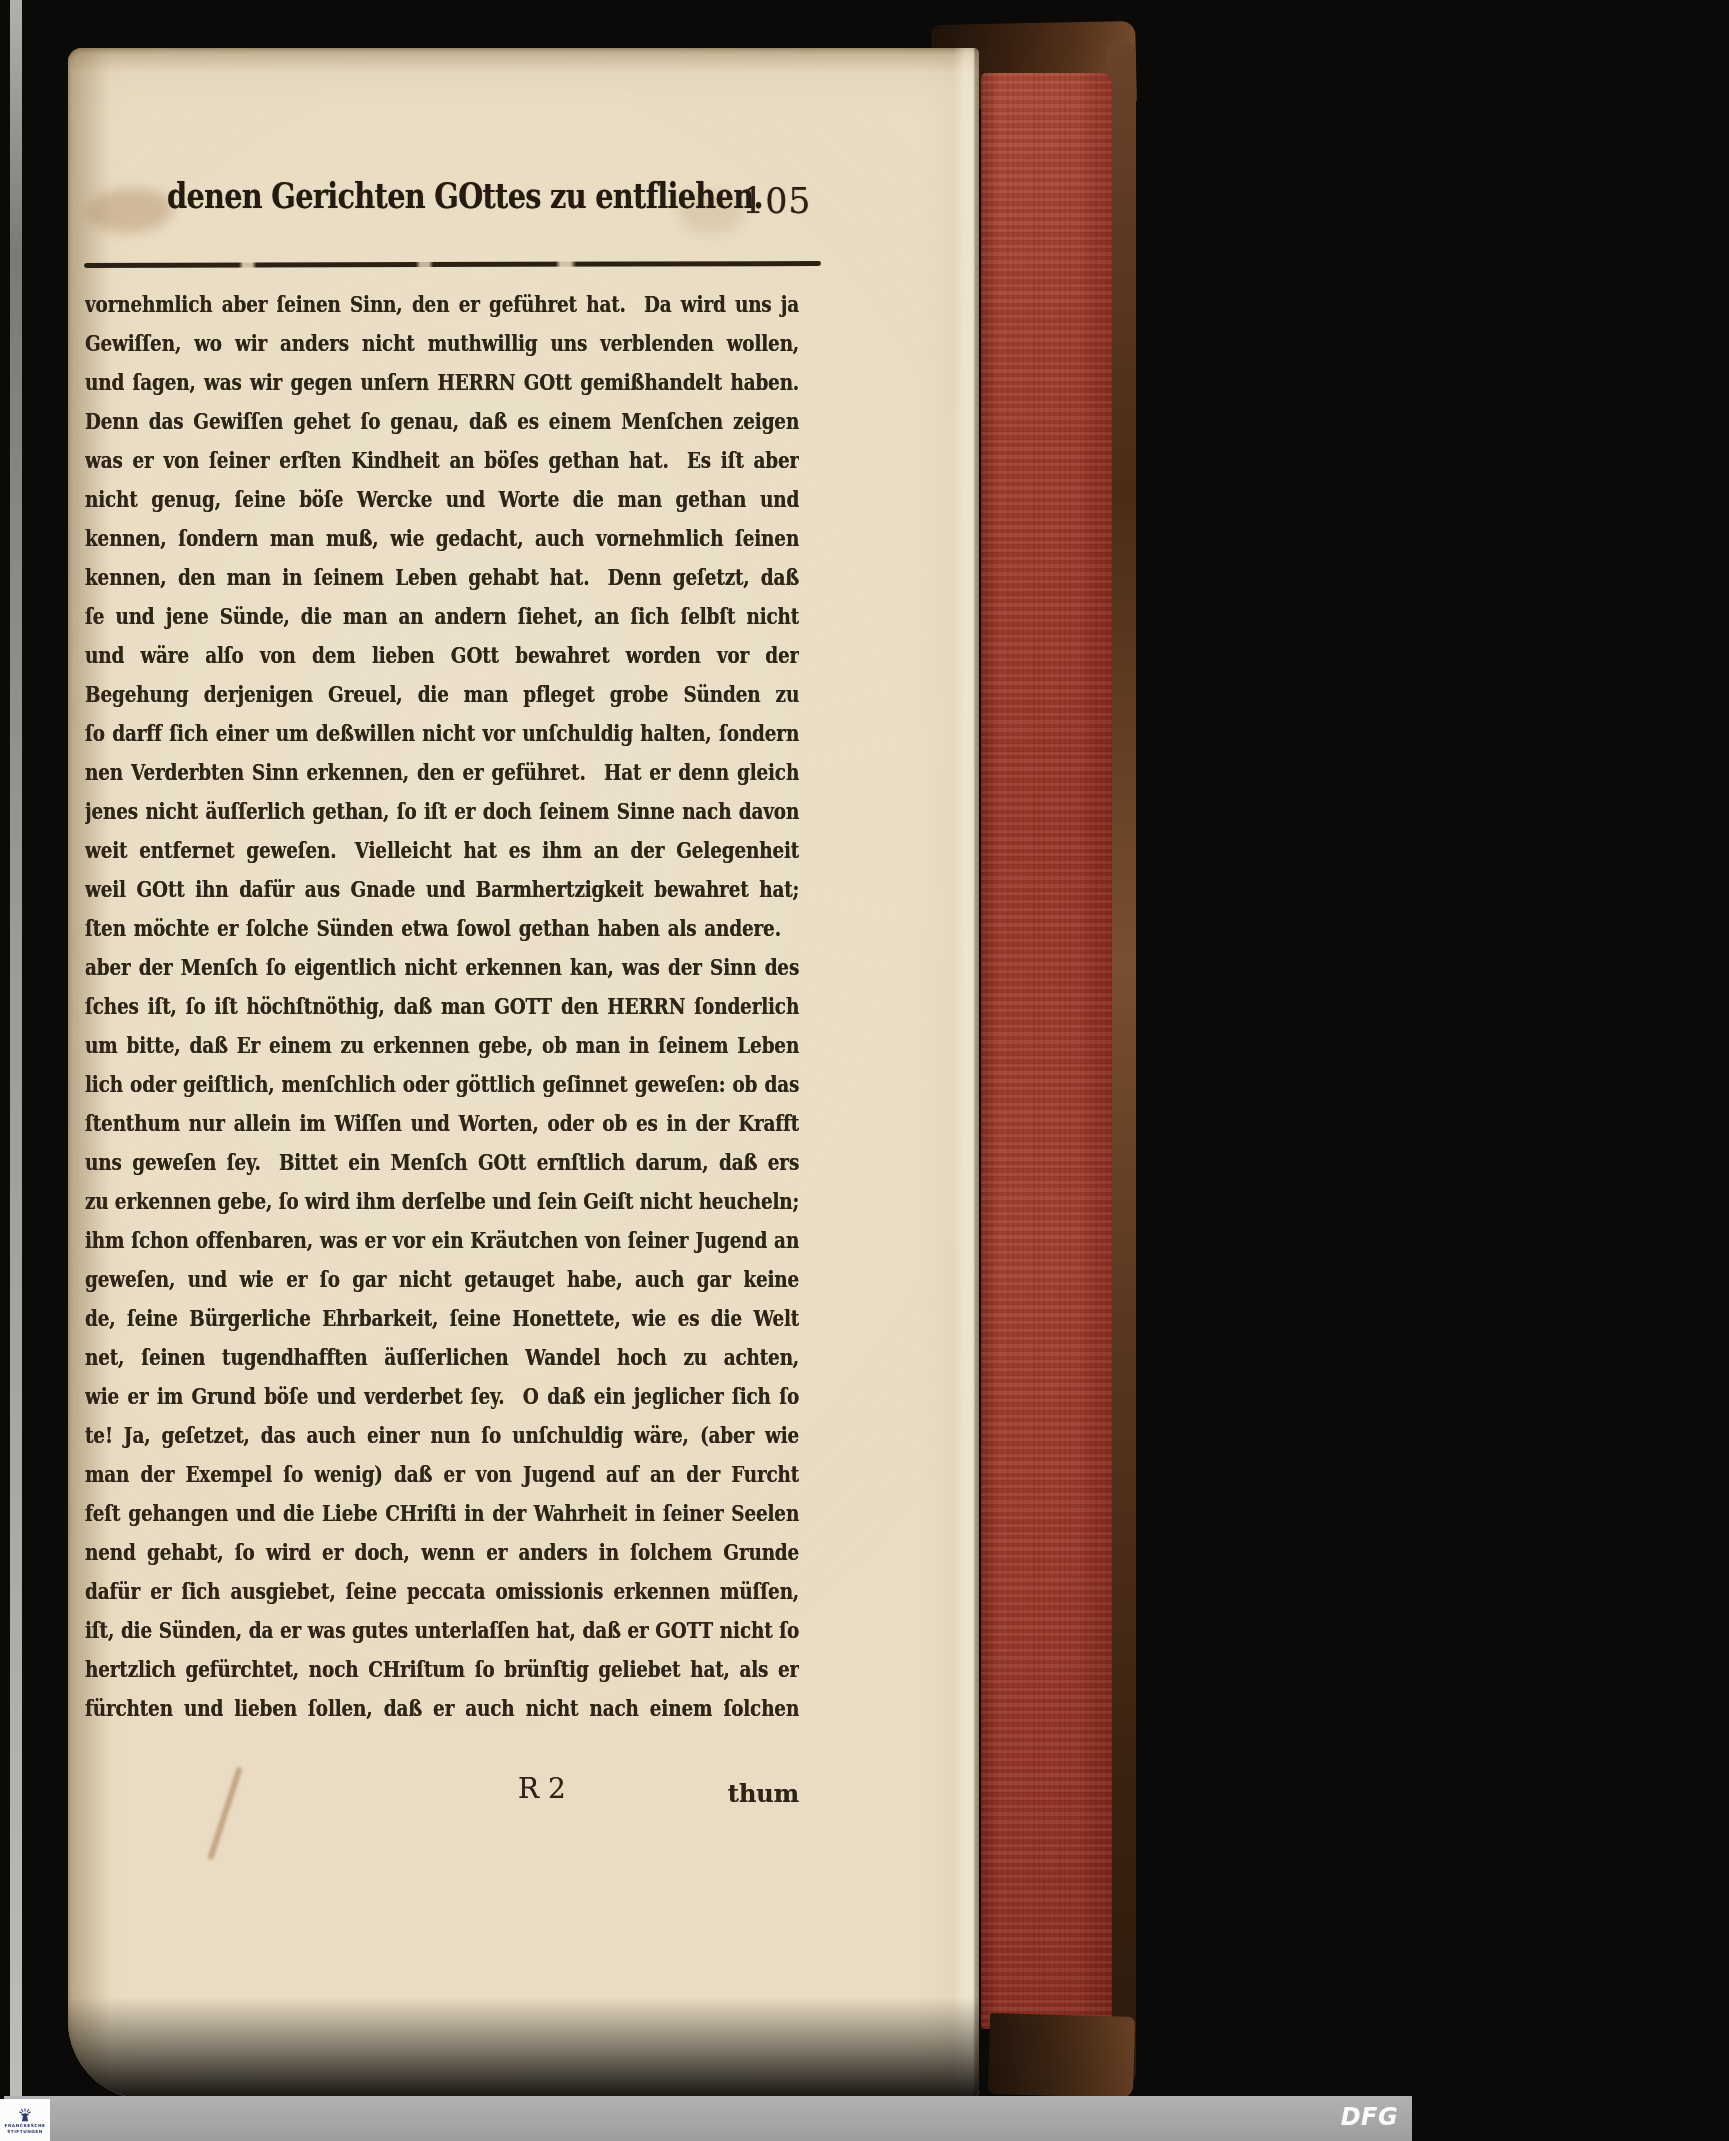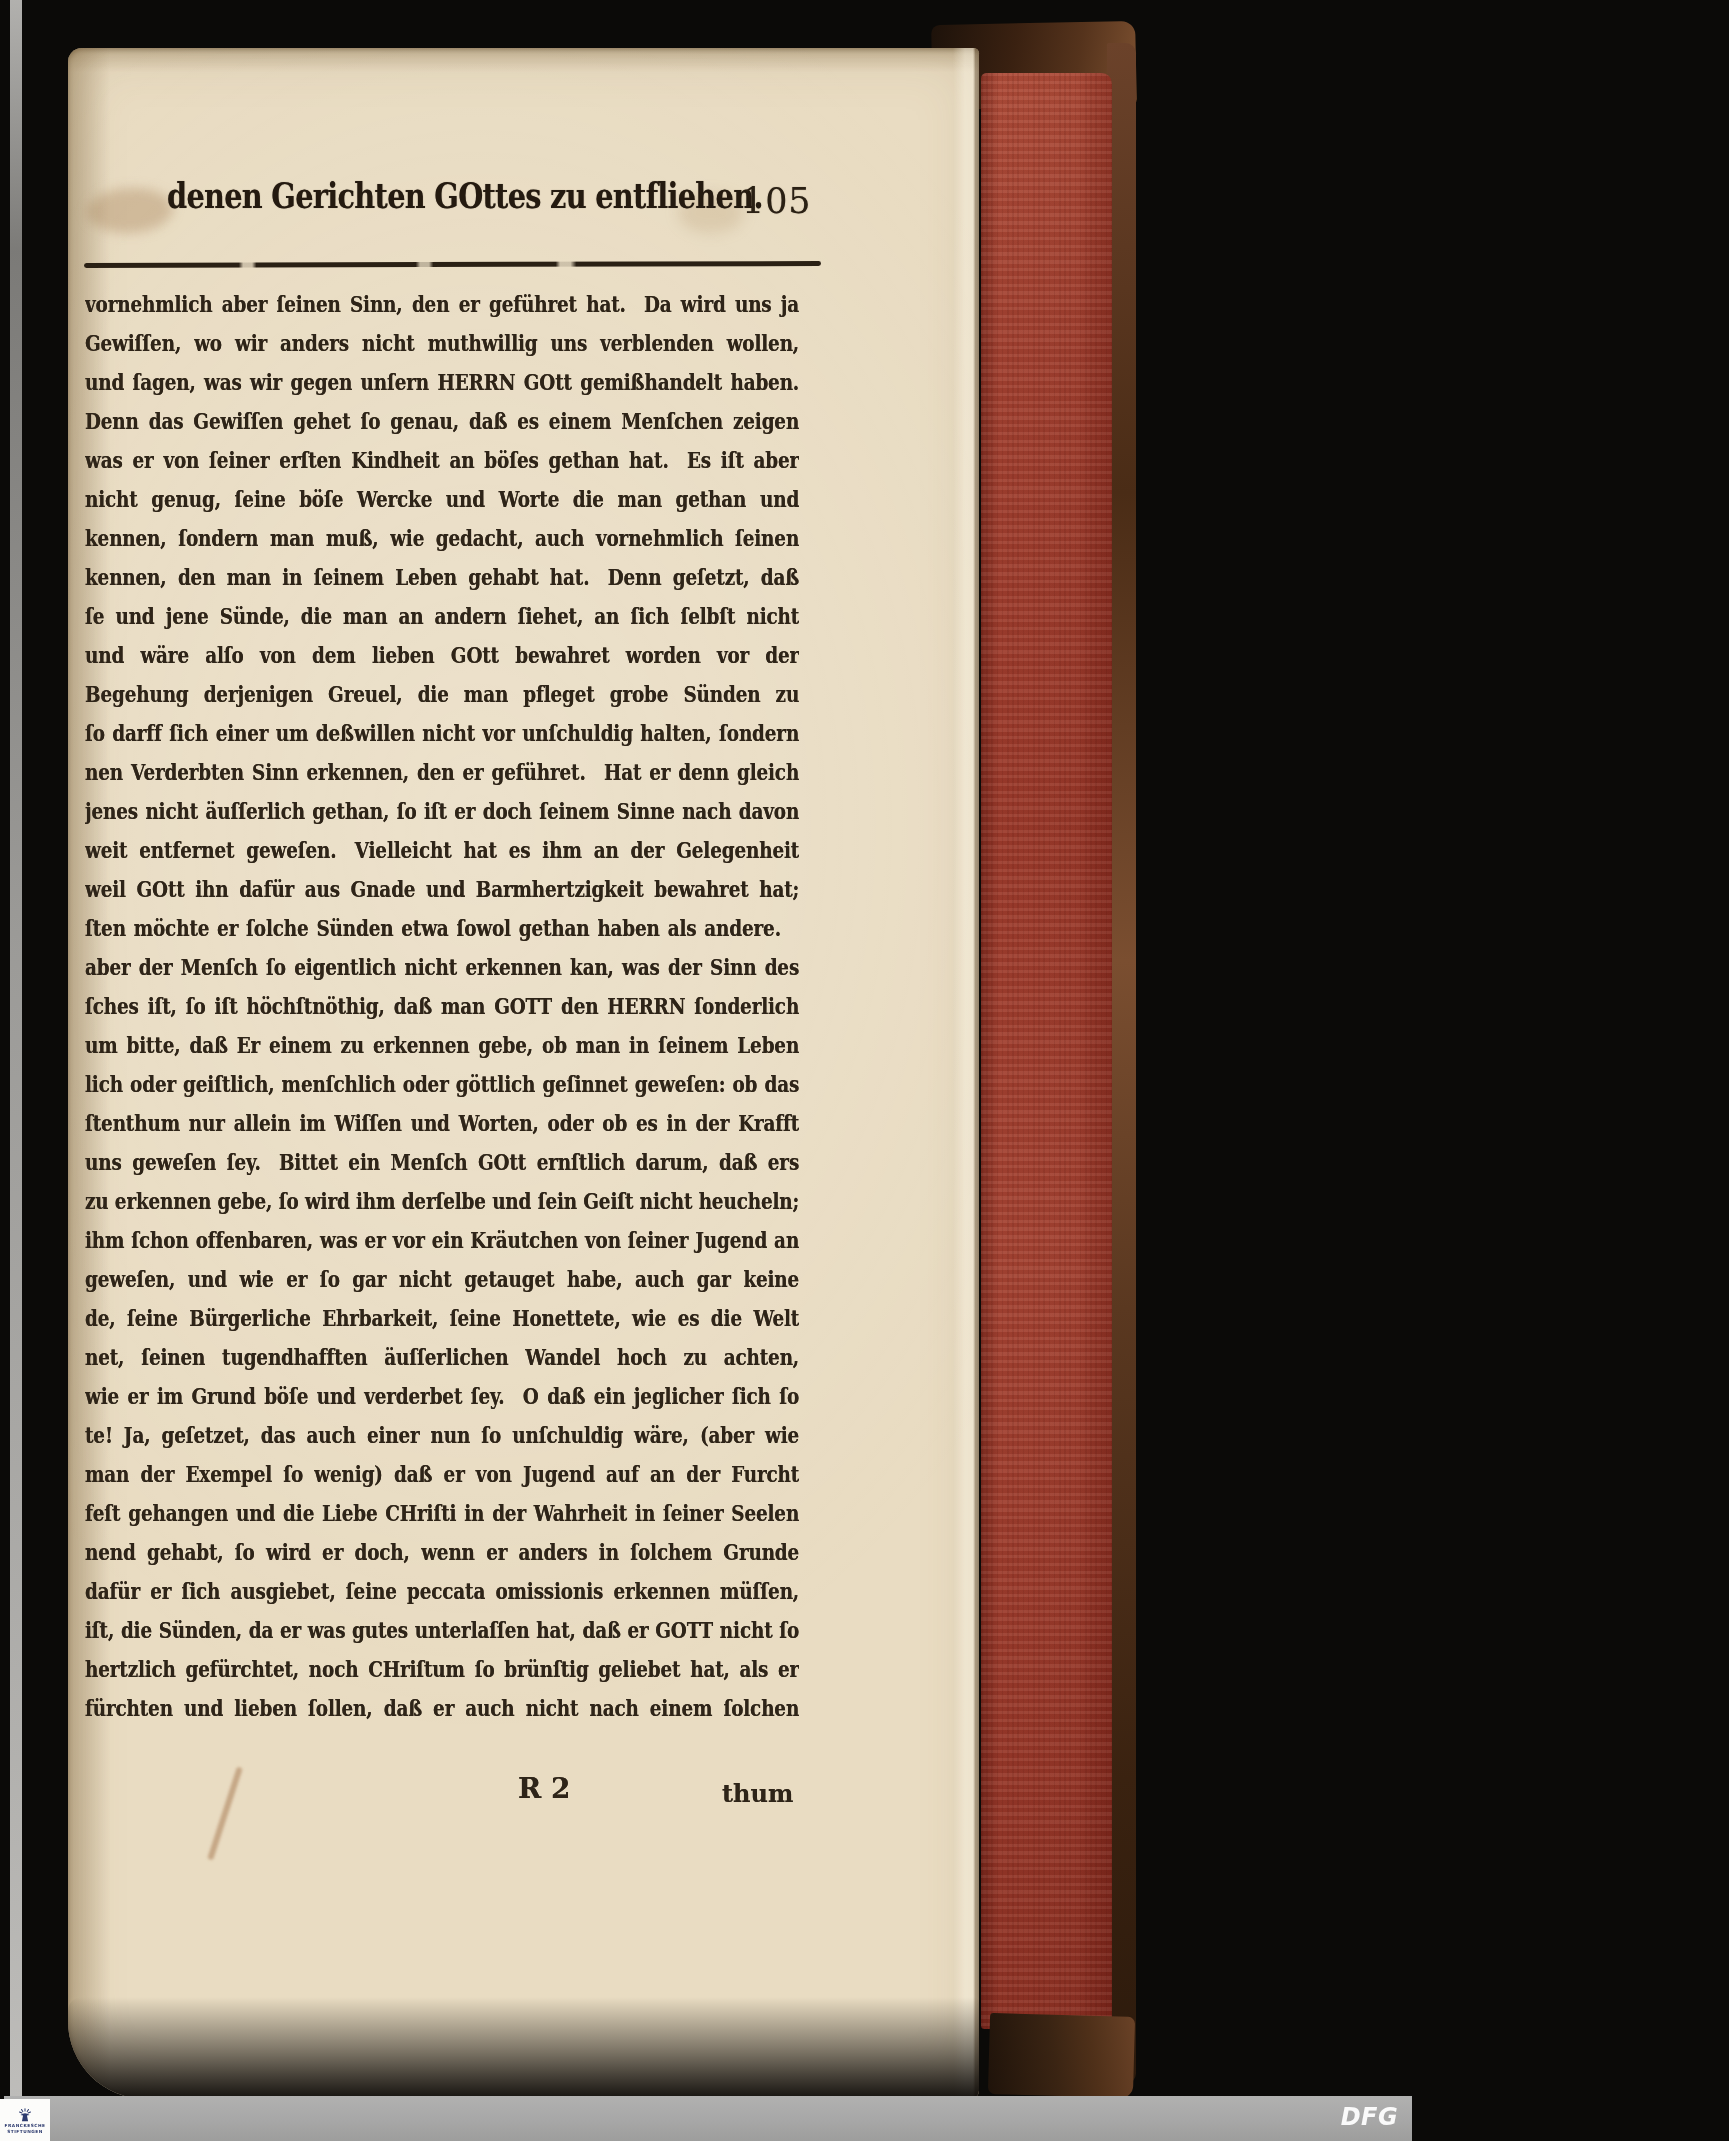--- a/index.html
+++ b/index.html
@@ -68,23 +68,23 @@
     transform:rotate(-.15deg);
     background:linear-gradient(90deg,#2a2014 0 21%,rgba(42,32,20,.15) 21.6% 22.8%,#2a2014 23.4% 45%,
       rgba(42,32,20,.22) 45.6% 46.8%,#2a2014 47.4% 64%,rgba(42,32,20,.15) 64.6% 66%,#2a2014 66.8% 100%);}
 
   
   .body-text{position:absolute;left:17.3px;top:237px;width:873px;transform:scaleX(.818);
     transform-origin:0 0;font-weight:bold;font-size:22.5px;line-height:39px;color:var(--ink,#2e2418);
     letter-spacing:-0.2px;text-shadow:0 0 0.6px rgba(40,30,18,.75);}
   .tline{height:39px;overflow:hidden;text-align:justify;text-align-last:justify;}
 
-  .signature-mark{position:absolute;left:450px;top:1724px;font-weight:bold;font-size:28px;
+  .signature-mark{position:absolute;left:450px;top:1724px;font-weight:normal;font-size:28px;
     color:var(--ink,#2e2418);text-shadow:0 0 0.6px rgba(40,30,18,.7);}
-  .catchword{position:absolute;left:654px;top:1731px;width:83px;text-align:left;font-weight:bold;
+  .catchword{position:absolute;left:654px;top:1731px;width:83px;text-align:center;font-weight:bold;
     font-size:24px;color:var(--ink,#2e2418);text-shadow:0 0 0.6px rgba(40,30,18,.7);}
 
   
   .footer-bar{position:absolute;left:4px;top:2096px;width:1408px;height:45px;z-index:10;
     background:linear-gradient(180deg,#b1b1b0 0%,var(--footer-bar,#a7a7a7) 55%,#9d9d9c 100%);padding-left:40px;}
   .dfg-logo{position:absolute;right:14px;top:0;height:45px;line-height:43px;
     font-family:"DejaVu Sans","Liberation Sans",sans-serif;font-weight:bold;font-style:italic;
     font-size:24px;letter-spacing:0.4px;color:var(--dfg-white,#fafafa);transform:scaleY(1.04);}
   .library-badge{position:absolute;left:0;top:2099px;width:50px;height:42px;z-index:11;
     background:#fcfcfa;display:flex;flex-direction:column;align-items:center;justify-content:center;

